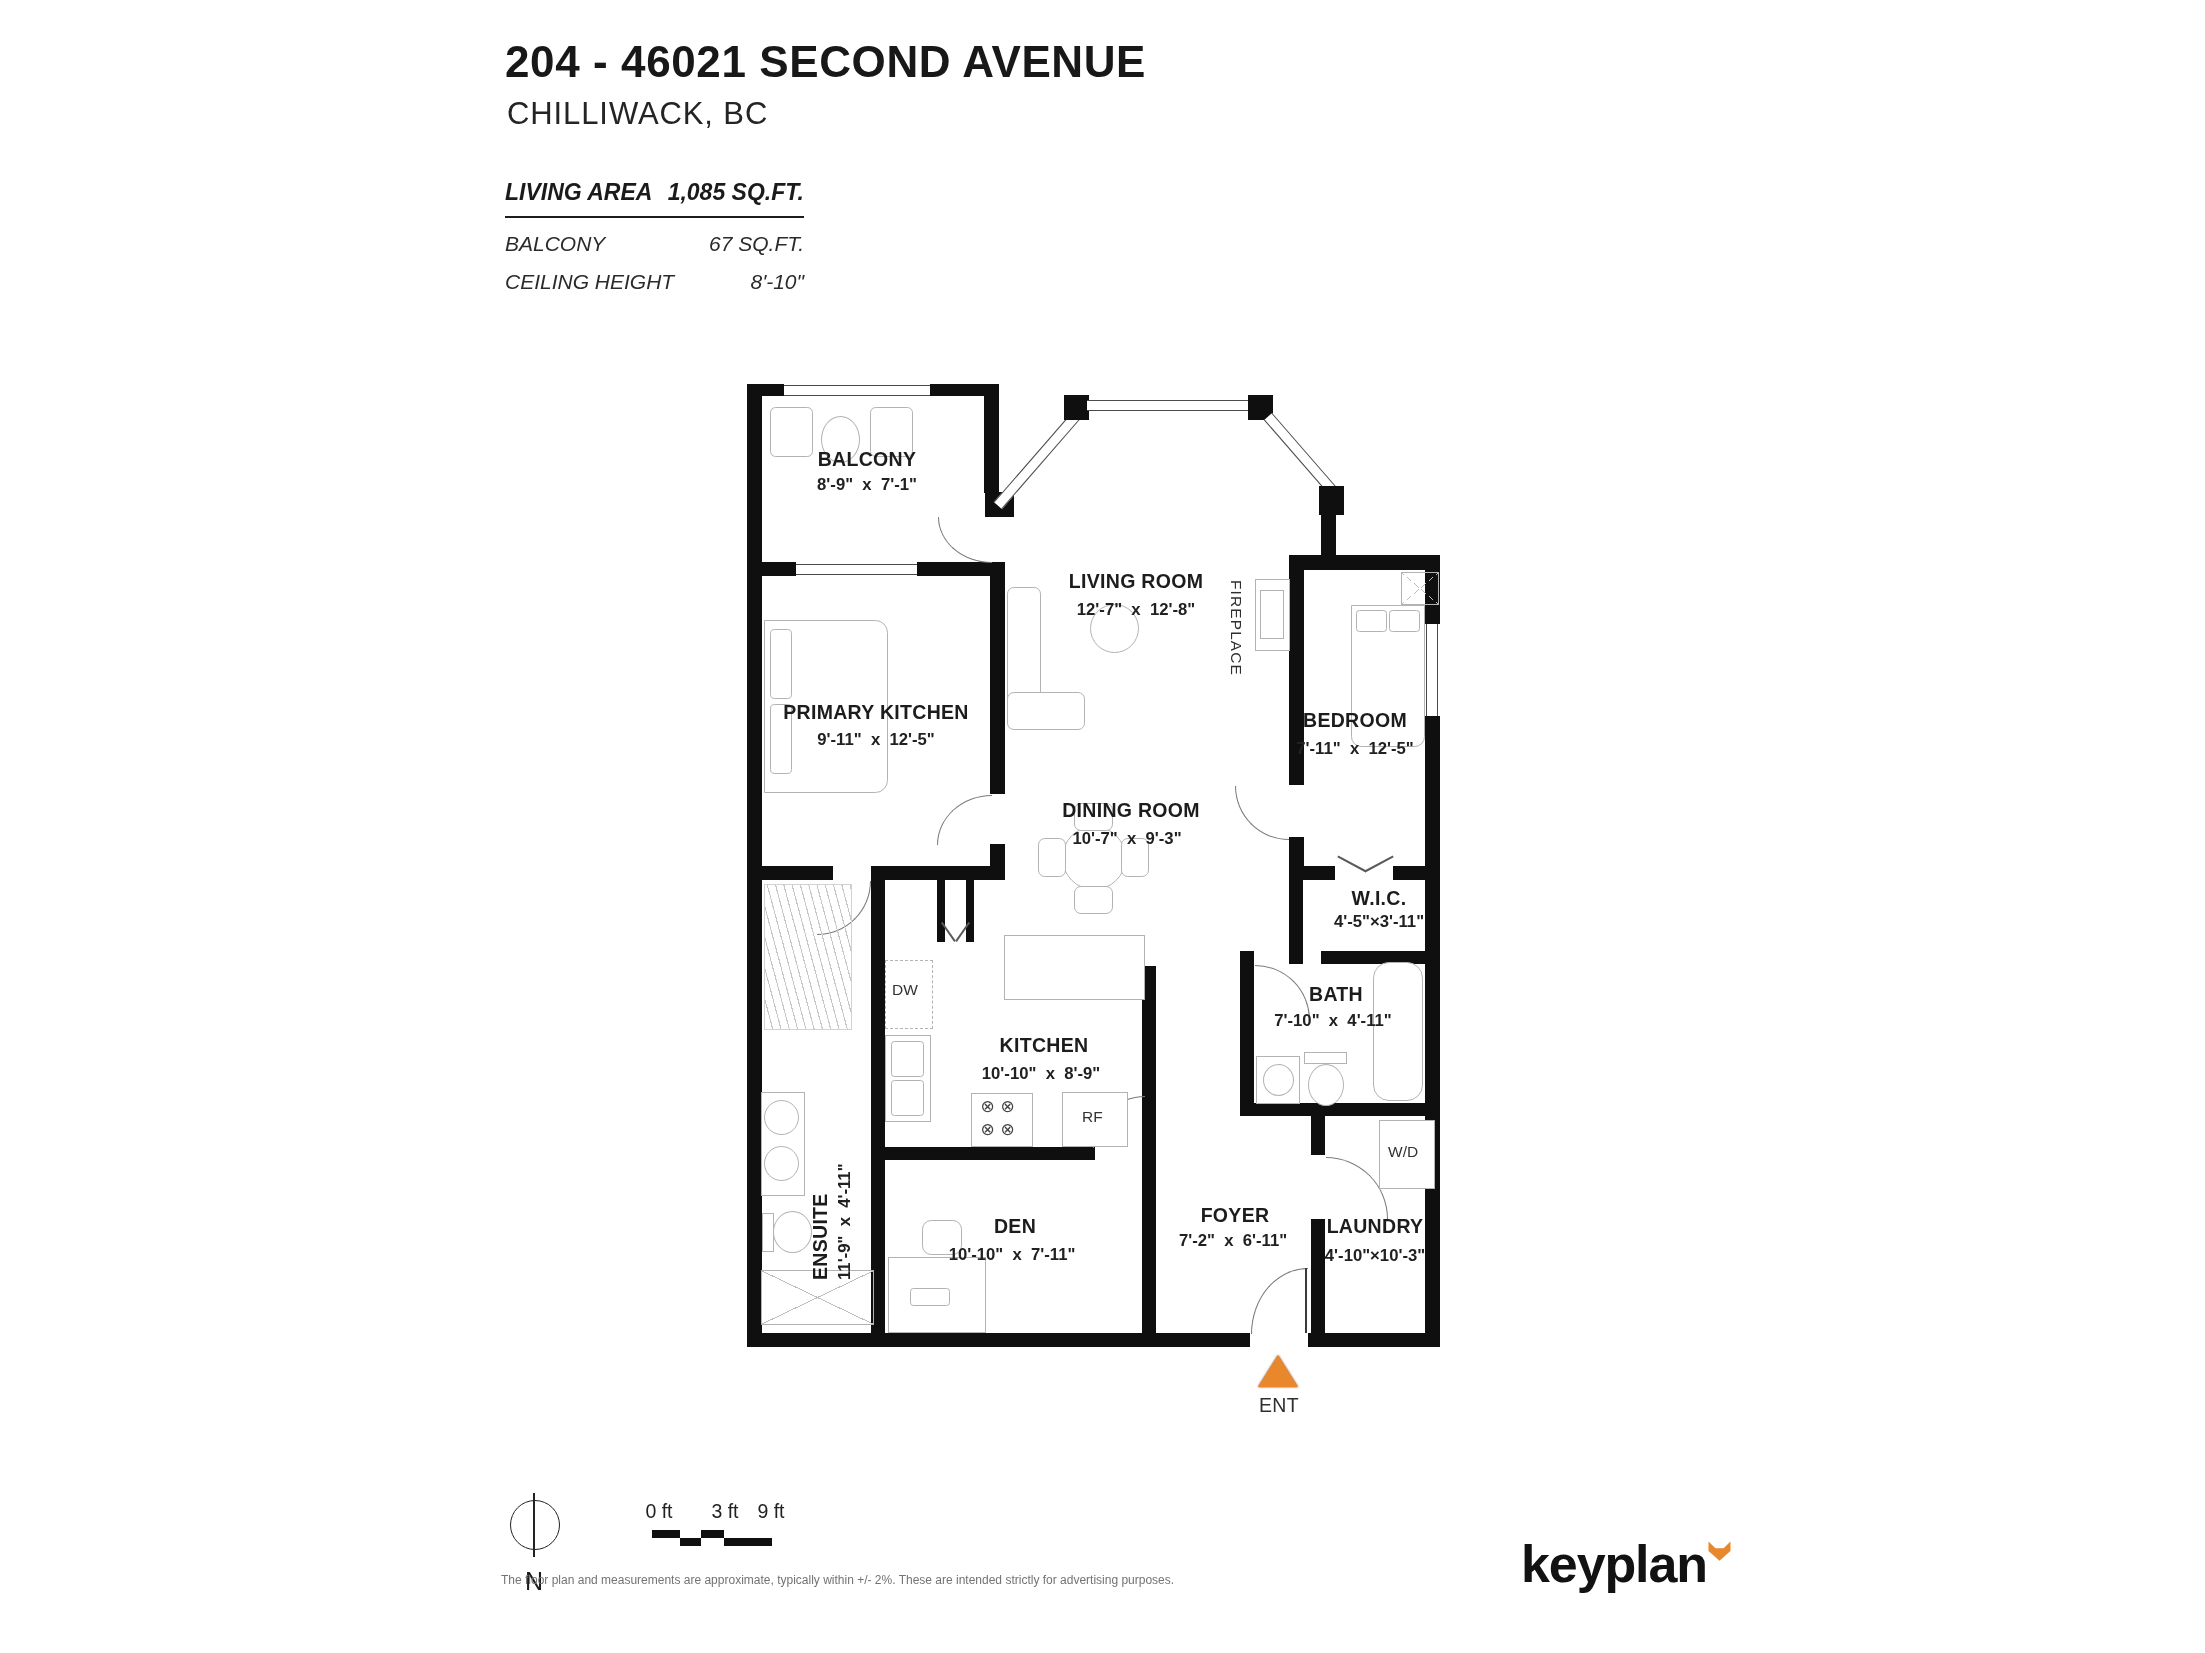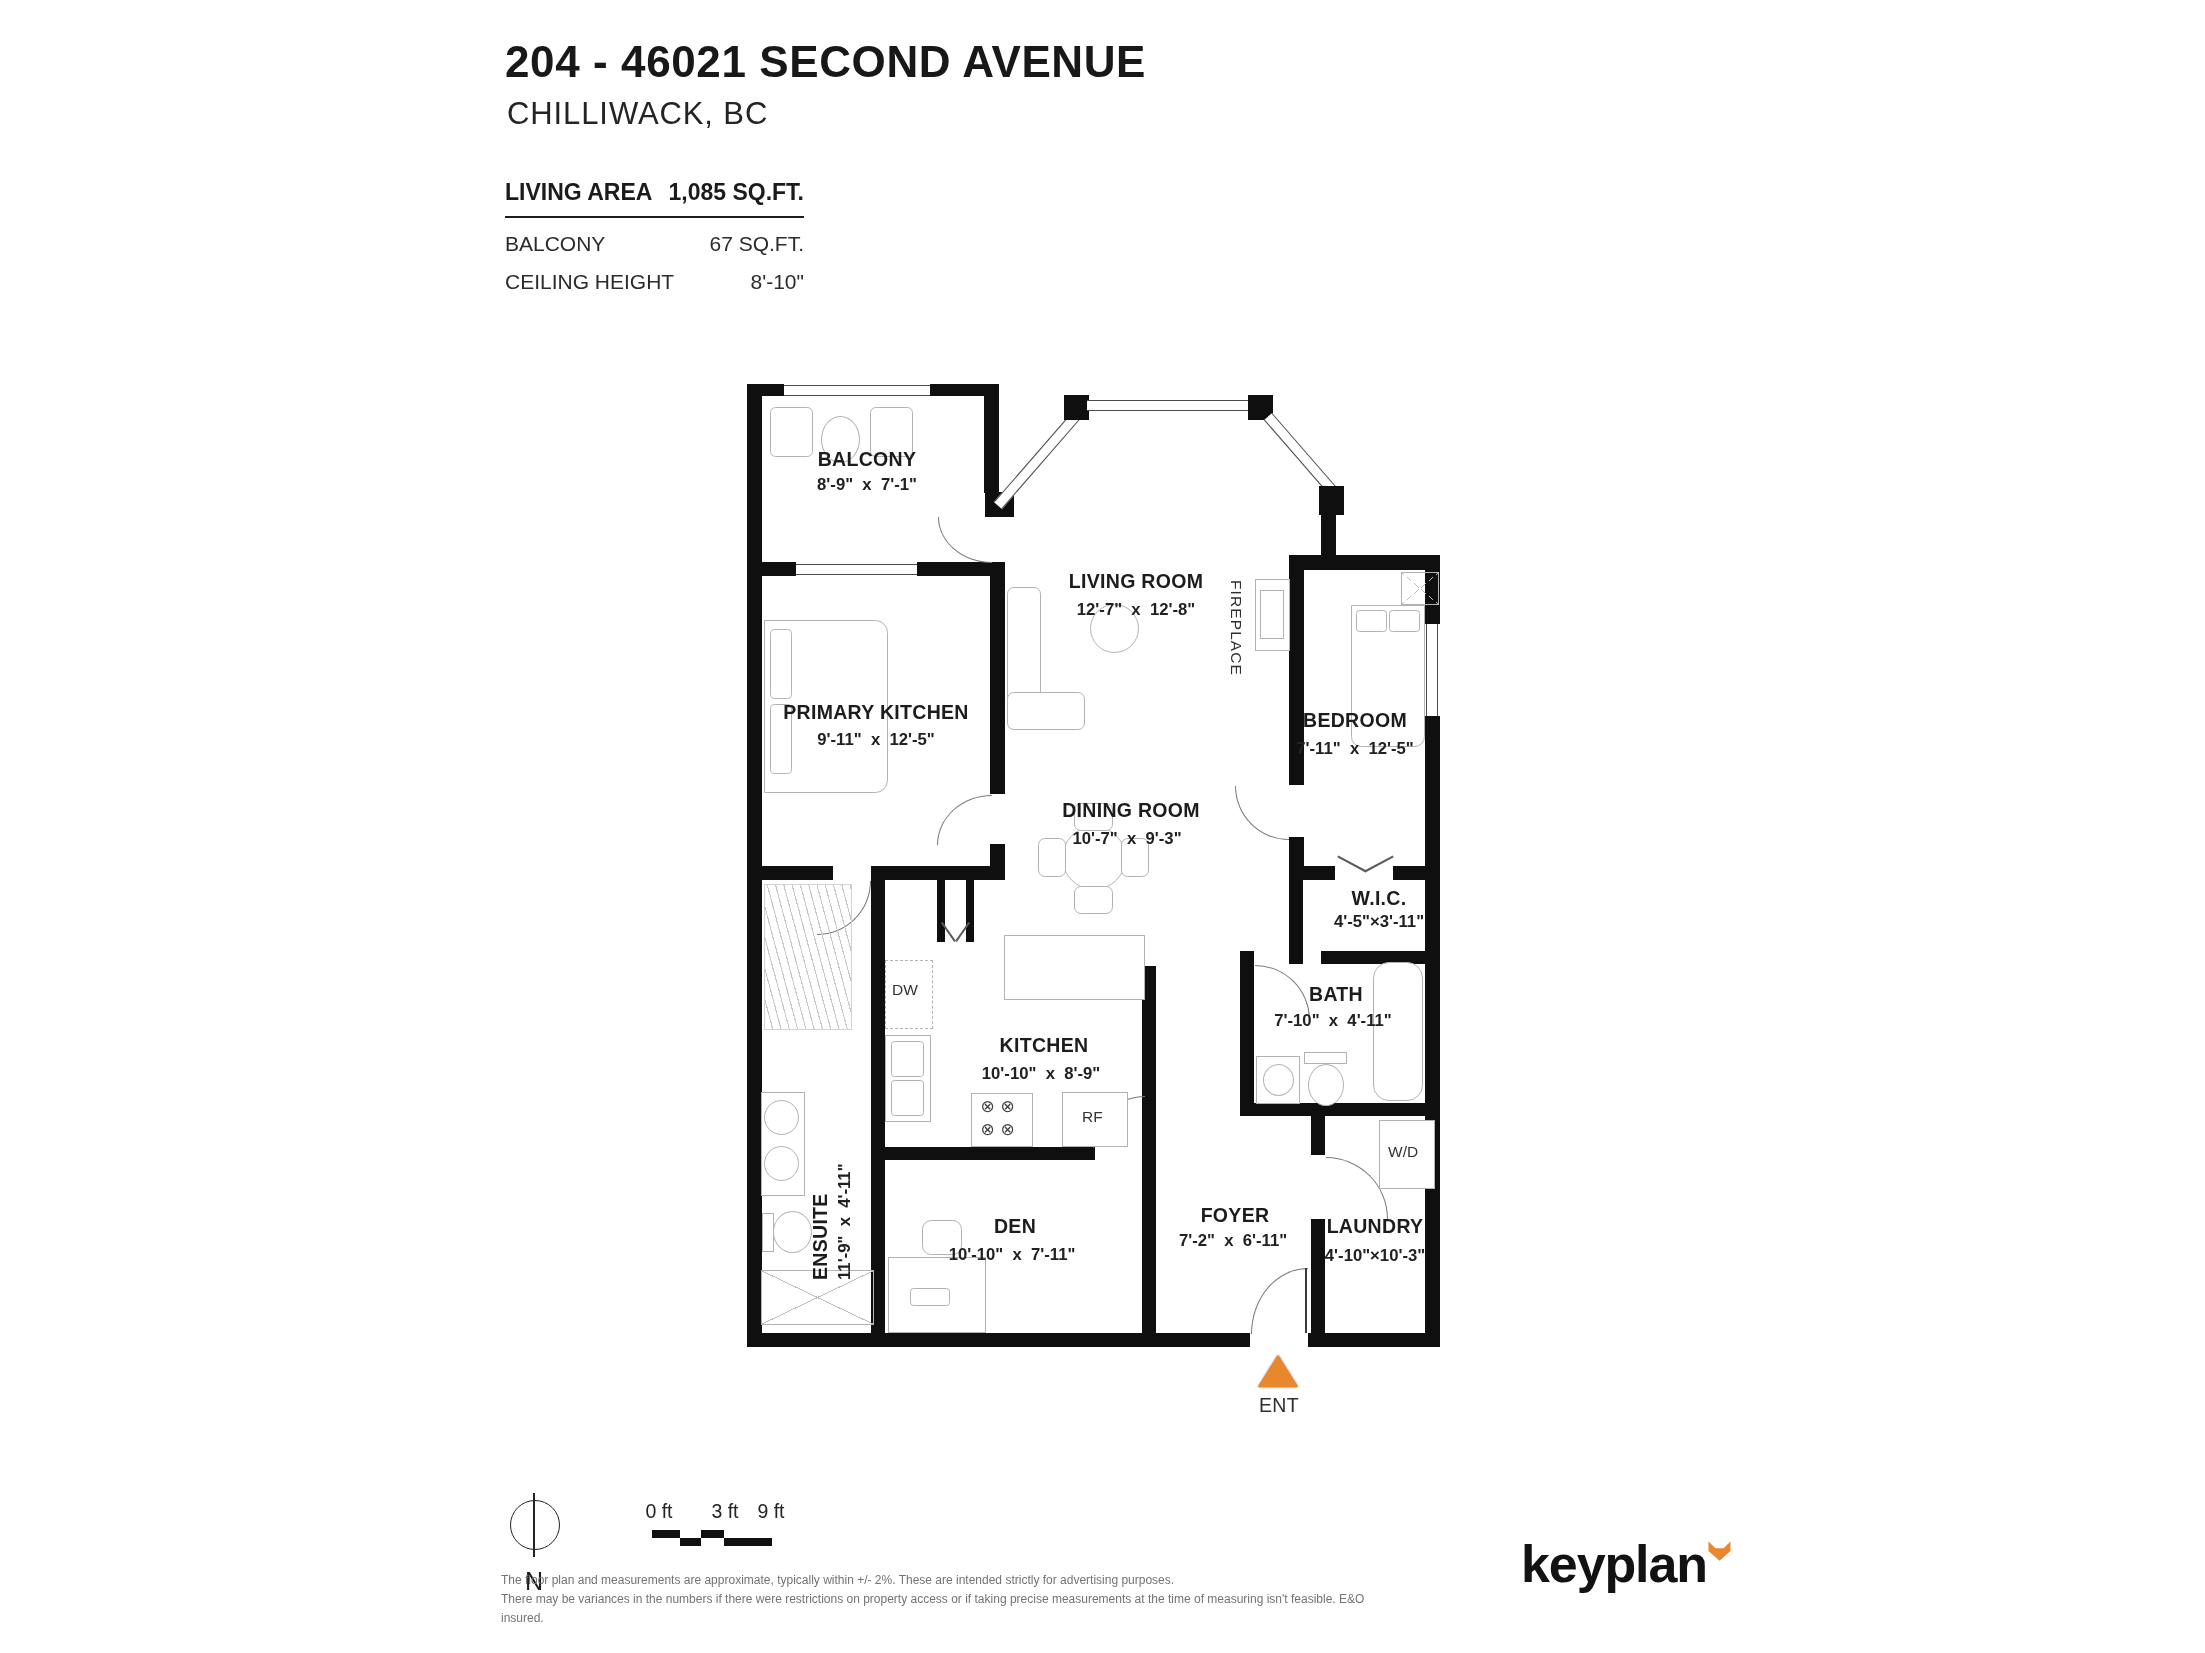--- a/index.html
+++ b/index.html
@@ -27,21 +27,21 @@
   
   .room-name{position:absolute;font-size:19.5px;font-weight:600;letter-spacing:0.3px;color:#1c1c1c;white-space:pre;transform:translateX(-50%);}
   .room-dims{position:absolute;font-size:16.7px;font-weight:600;color:#212121;white-space:pre;transform:translateX(-50%);}
   .small-label{position:absolute;font-size:15.5px;font-weight:500;color:#333;}
   .vert{writing-mode:vertical-rl;transform:rotate(180deg);}
   .vert-cw{writing-mode:vertical-rl;}
   
   .title{position:absolute;left:505px;top:37px;font-size:44px;font-weight:600;letter-spacing:0.6px;color:#181818;}
   .subtitle{position:absolute;left:507px;top:96px;font-size:31px;font-weight:300;letter-spacing:0.9px;color:#242424;}
   .stats{position:absolute;left:505px;top:179px;width:299px;}
-  .stat-row{display:flex;justify-content:space-between;align-items:flex-end;}
+  .stat-row{display:flex;justify-content:space-between;align-items:flex-end;font-style:italic;}
   .stat-row.main{font-size:23px;font-weight:700;padding-bottom:10.3px;border-bottom:2.3px solid #1d1d1d;}
   .stat-row.sub{font-size:21px;font-weight:400;color:#2b2b2b;margin-top:13.8px;}
   
   .disclaimer{position:absolute;left:501px;top:1571px;width:896px;font-size:12px;line-height:19px;color:#737373;}
   .logo{position:absolute;left:1521px;top:1534px;font-size:52px;font-weight:600;letter-spacing:-1.1px;color:#121212;}
   .tick{position:absolute;font-size:19.5px;color:#222;width:46px;text-align:center;}
   .bar{position:absolute;background:#101010;height:8px;}
   .ent-tri{position:absolute;width:0;height:0;border-left:20.7px solid transparent;border-right:20.7px solid transparent;border-bottom:32px solid #E8872B;filter:drop-shadow(0 0 1.1px #7a4210);}
   .burners{position:absolute;font-size:17px;color:#444;letter-spacing:5.7px;line-height:23px;text-align:center;}
 </style>
@@ -250,21 +250,20 @@
 <div class="tick" style="left:636px;top:1500px;">0 ft</div>
 <div class="tick" style="left:702px;top:1500px;">3 ft</div>
 <div class="tick" style="left:748px;top:1500px;">9 ft</div>
 <div class="bar" style="left:652px;top:1530px;width:27.6px;"></div>
 <div class="bar" style="left:680px;top:1538px;width:20.7px;"></div>
 <div class="bar" style="left:701px;top:1530px;width:23px;"></div>
 <div class="bar" style="left:724px;top:1538px;width:48px;"></div>
 
 <div class="disclaimer">
   <div>The floor plan and measurements are approximate, typically within +/- 2%. These are intended strictly for advertising purposes.</div>
-  <div>There may be variances in the numbers if there were restrictions on property access or if taking precise measurements at the time of measuring isn't feasible. E&amp;O insured.</div>
 </div>
 
 <div class="logo">
   <span>keyplan</span><svg width="25" height="22" viewBox="0 0 36 32" style="vertical-align:top;margin-top:5.7px;">
       <polygon points="2,2 12,12 24,12 34,2 34,16 18,30 2,16" fill="#E8872B"></polygon>
     </svg>
 </div>
 
 
 </body></html>

